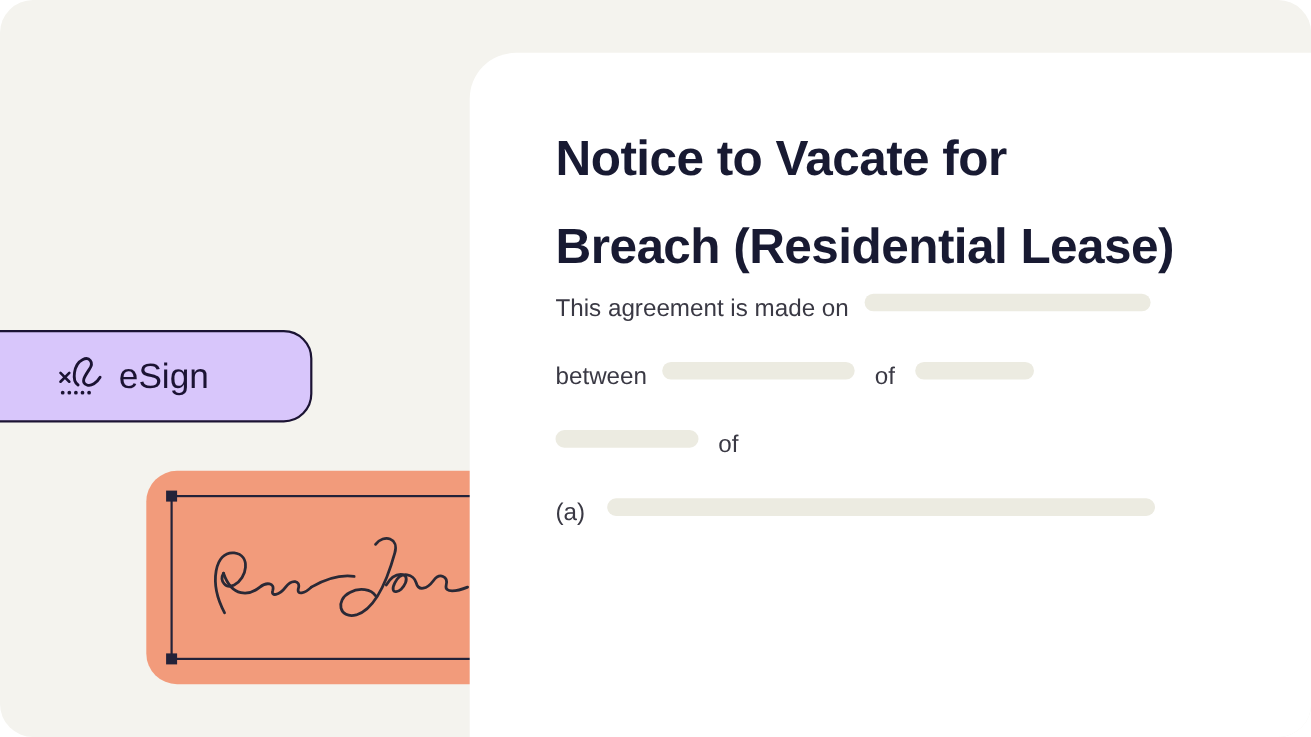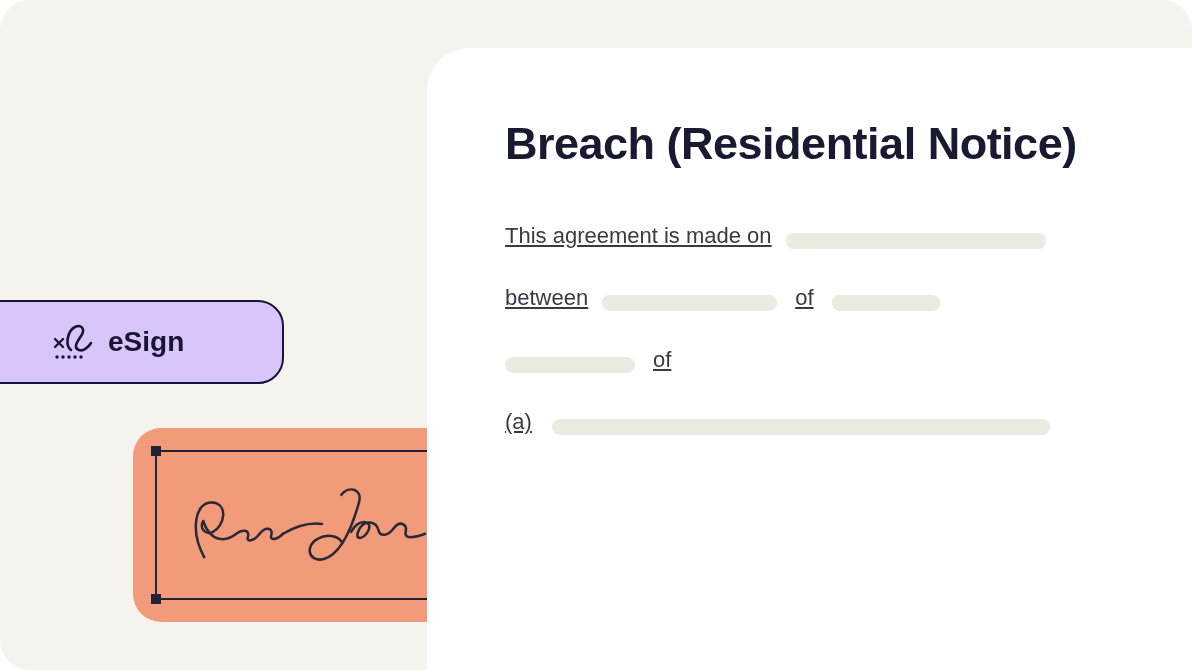--- a/index.html
+++ b/index.html
@@ -47,22 +47,21 @@
     color: var(--title_color);
   }
   .doc-body {
     margin-top: 3px;
     font-size: 22px;
     color: var(--body_text);
   }
   .row {
     height: 62px;
     display: flex;
-    align-items: flex-end;
-    text-decoration: underline;
+    align-items: flex-start;
   }
   .blank {
     height: 16px;
     border-radius: 8px;
     background: var(--blank_fill);
     display: inline-block;
   }
   .blank.w260 { width: 260px; margin-left: 14px; }
   .blank.w175 { width: 175px; margin-left: 14px; }
   .blank.w108 { width: 108px; margin-left: 18px; }
@@ -85,22 +84,22 @@
     align-items: center;
     padding-left: 72px;
   }
   .esign-badge .pen-icon {
     width: 46px;
     height: 44px;
     display: inline-block;
   }
   .esign-badge .label {
     margin-left: 14px;
-    font-size: 28px;
-    font-weight: 700;
+    font-size: 32px;
+    font-weight: 400;
     color: var(--badge_text);
   }
 
   
   .sig-box {
     position: absolute;
     left: 133px;
     top: 428px;
     width: 337px;
     height: 194px;
@@ -165,21 +164,22 @@
           <path d="M126,84 C140,76 152,72 166,74"></path>
           <path d="M186,44 C194,34 208,38 204,52 C199,70 188,104 168,110 C152,114 148,96 162,89 C171,84 182,86 186,92"></path>
           <path d="M196,82 C204,68 218,70 214,80 C210,90 198,92 204,80 C210,68 222,72 224,80 C226,88 234,86 240,78 C246,70 254,74 252,82 C250,90 262,88 272,84"></path>
         </g>
       </svg>
     </div>
   </div>
 
   <div class="doc-card">
     <div class="doc-title">
-      <div>Breach (Residential Notice)</div>
+      <div>Notice to Vacate for</div>
+      <div>Breach (Residential Lease)</div>
     </div>
 
     <div class="doc-body">
       <div class="row">
         <span>This agreement is made on</span>
         <span class="blank w260"></span>
       </div>
       <div class="row">
         <span>between</span>
         <span class="blank w175"></span>

